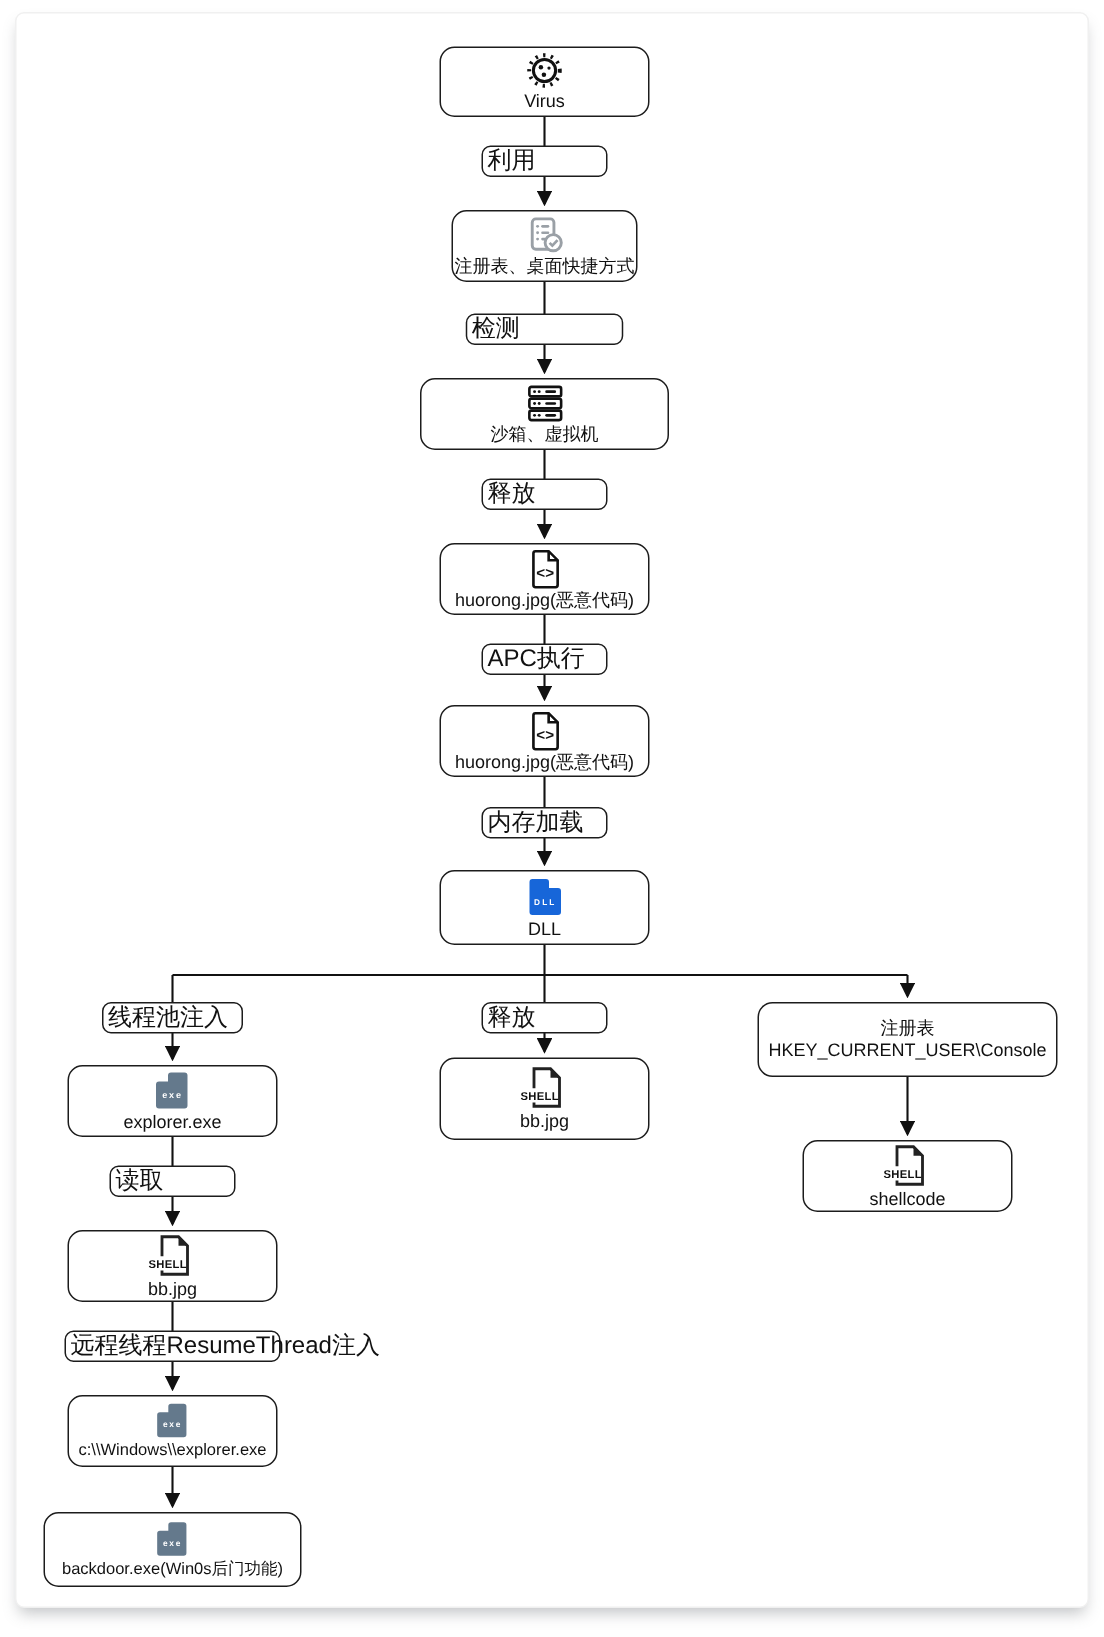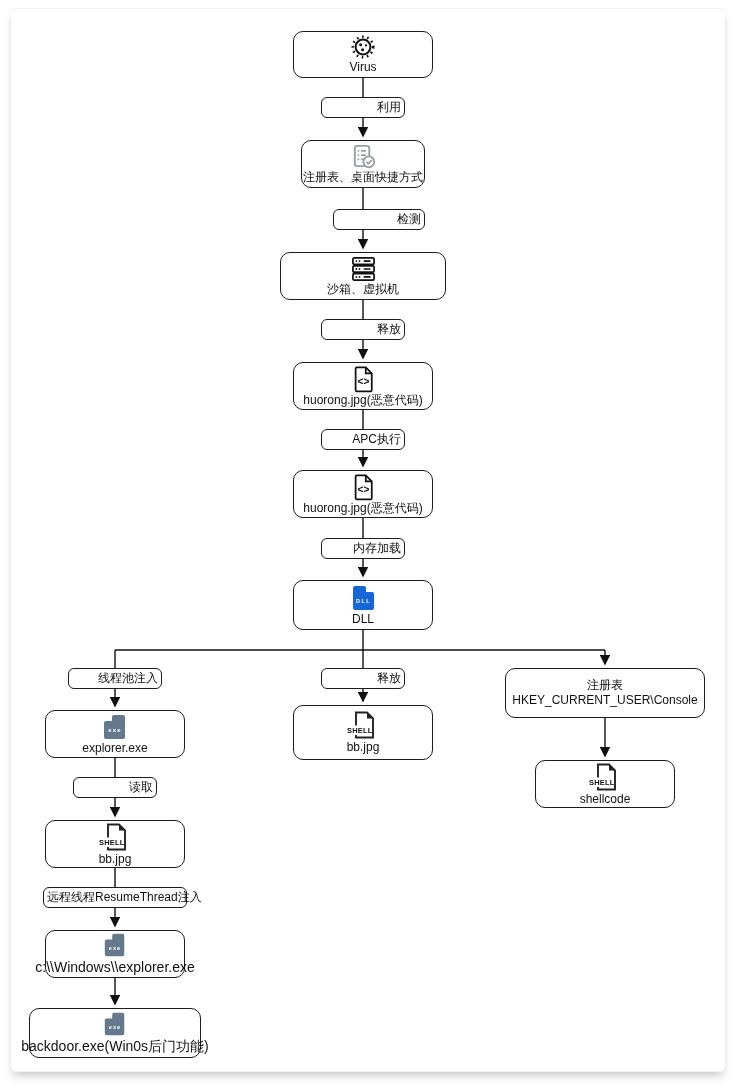--- a/index.html
+++ b/index.html
@@ -15,26 +15,26 @@
     z-index:0;
   }
   svg.wires{position:absolute;left:0;top:0;z-index:1;}
   .node{
     position:absolute;transform:translateX(-50%);z-index:2;
     background:#fff;border:1.3px solid #1c1c1c;border-radius:10px;
     display:flex;flex-direction:column;align-items:center;justify-content:center;
     gap:1px;box-sizing:border-box;padding:2px 2px;
   }
   .node .nlabel{font-size:12px;color:#111;white-space:nowrap;line-height:1.15;}
-  .node .nlabel.small{font-size:14px;}
+  .node .nlabel.small{font-size:11px;}
   .node .icon{display:flex;align-items:center;justify-content:center;line-height:0;}
   .elabel{
     position:absolute;transform:translateX(-50%);z-index:2;
     background:#fff;border:1.2px solid #1c1c1c;border-radius:6px;
-    font-size:12px;color:#111;height:21px;line-height:19px;text-align:right;
+    font-size:16px;color:#111;height:21px;line-height:19px;text-align:left;
     box-sizing:border-box;white-space:nowrap;padding:0 3px;
   }
 </style>
 </head>
 <body>
 
 <div class="screen">
   <div class="page-card"></div>
 
   <svg class="wires" width="736" height="1091" viewBox="0 0 736 1091">
@@ -216,21 +216,21 @@
         <path d="M11,2.5 h11 l6,6 v19 h-17 z" fill="#fff" stroke="#222" stroke-width="1.9"></path>
         <path d="M22,2.5 v6 h6 z" fill="#222"></path>
         <rect x="1" y="15.5" width="25" height="9.5" fill="#fff"></rect>
         <text x="2" y="23" font-size="7.5" font-weight="bold" fill="#111" letter-spacing="0.2">SHELL</text>
       </svg>
     </span>
     <span class="nlabel">shellcode</span>
   </div>
 
   <div class="elabel" style="left:363px;top:97px;width:84px">利用</div>
-  <div class="elabel" style="left:379px;top:209px;width:92px">检测</div>
+  <div class="elabel" style="left:363px;top:209px;width:105px">检测</div>
   <div class="elabel" style="left:363px;top:319px;width:84px">释放</div>
   <div class="elabel" style="left:363px;top:429px;width:84px">APC执行</div>
   <div class="elabel" style="left:363px;top:538px;width:84px">内存加载</div>
   <div class="elabel" style="left:115px;top:668px;width:94px">线程池注入</div>
   <div class="elabel" style="left:363px;top:668px;width:84px">释放</div>
   <div class="elabel" style="left:115px;top:777px;width:84px">读取</div>
   <div class="elabel" style="left:115px;top:887px;width:144px">远程线程ResumeThread注入</div>
 </div>
 
 </body></html>

